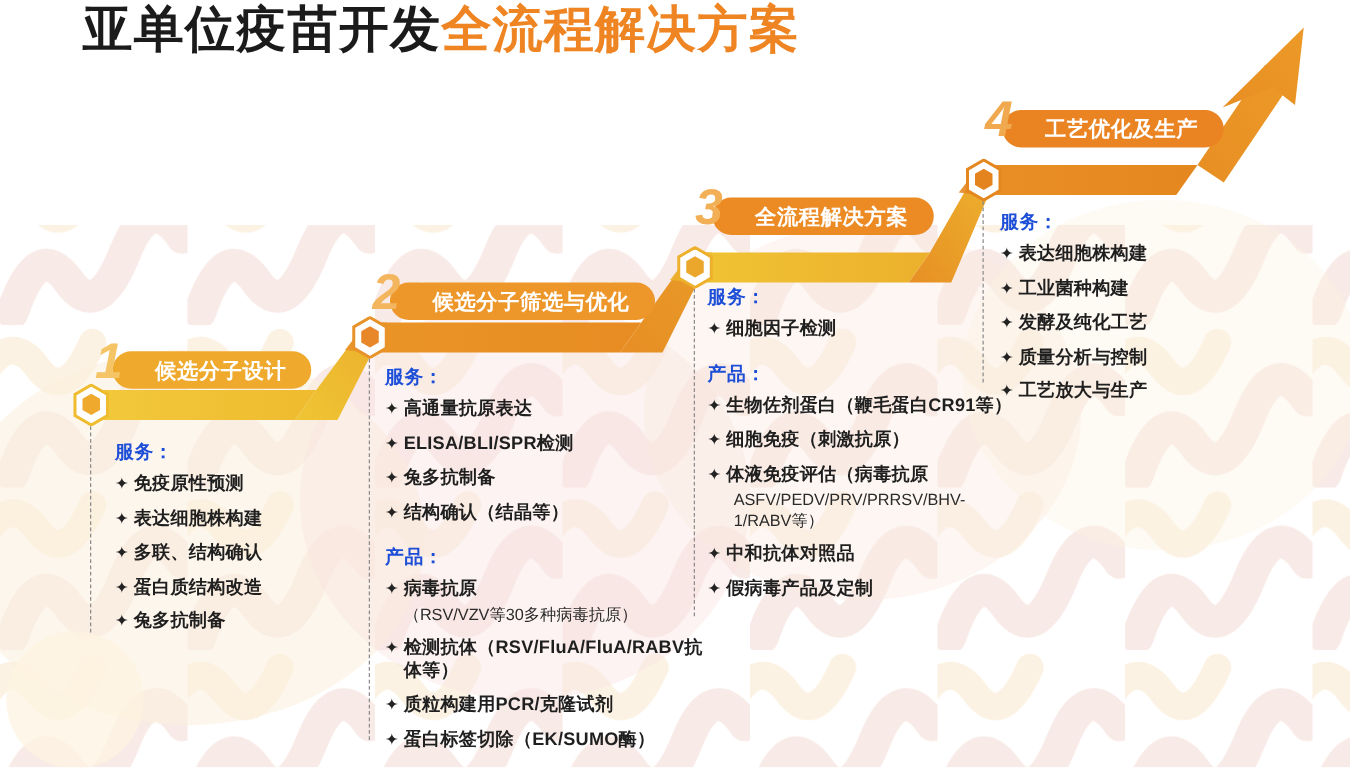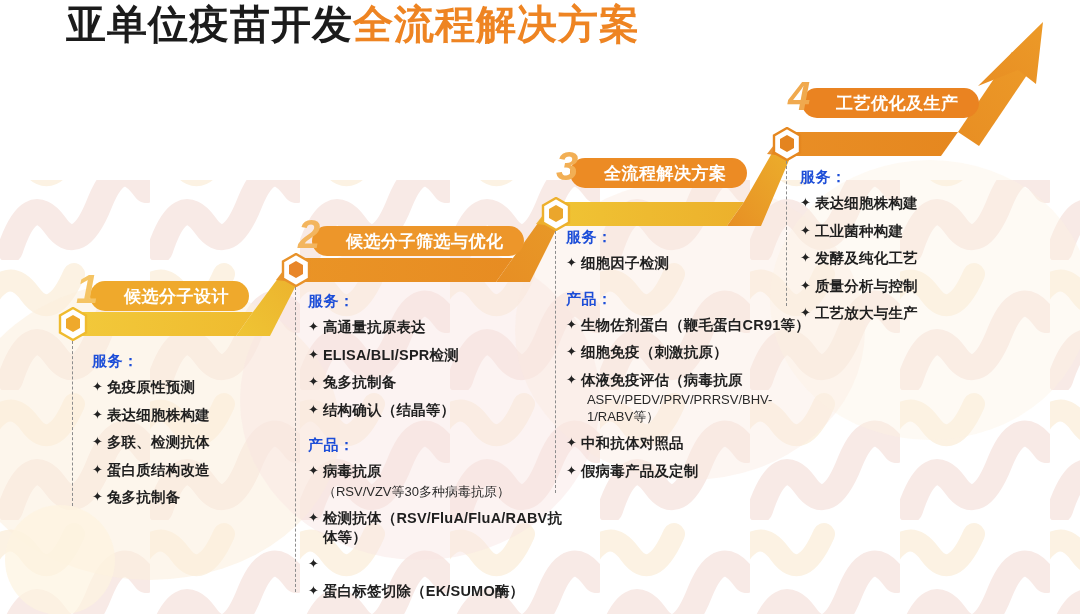--- a/index.html
+++ b/index.html
@@ -273,21 +273,21 @@
       <div class="bullet-row">
         <span class="bullet-mark">✦</span>
         <span class="bullet-txt">免疫原性预测</span>
       </div>
       <div class="bullet-row">
         <span class="bullet-mark">✦</span>
         <span class="bullet-txt">表达细胞株构建</span>
       </div>
       <div class="bullet-row">
         <span class="bullet-mark">✦</span>
-        <span class="bullet-txt">多联、检测抗体</span>
+        <span class="bullet-txt">多联、结构确认</span>
       </div>
       <div class="bullet-row">
         <span class="bullet-mark">✦</span>
         <span class="bullet-txt">蛋白质结构改造</span>
       </div>
       <div class="bullet-row">
         <span class="bullet-mark">✦</span>
         <span class="bullet-txt">兔多抗制备</span>
       </div>
     </div>
@@ -313,20 +313,21 @@
       <div class="bullet-row">
         <span class="bullet-mark">✦</span>
         <span class="bullet-txt">病毒抗原<span class="sub">（RSV/VZV等30多种病毒抗原）</span></span>
       </div>
       <div class="bullet-row">
         <span class="bullet-mark">✦</span>
         <span class="bullet-txt">检测抗体（RSV/FluA/FluA/RABV抗体等）</span>
       </div>
       <div class="bullet-row">
         <span class="bullet-mark">✦</span>
+        <span class="bullet-txt">质粒构建用PCR/克隆试剂</span>
       </div>
       <div class="bullet-row">
         <span class="bullet-mark">✦</span>
         <span class="bullet-txt">蛋白标签切除（EK/SUMO酶）</span>
       </div>
     </div>
   <div class="col" id="col-3" style="left:566px; top:228px; width:250px;">
       <div class="col-sec-head">服务：</div>
       <div class="bullet-row">
         <span class="bullet-mark">✦</span>

